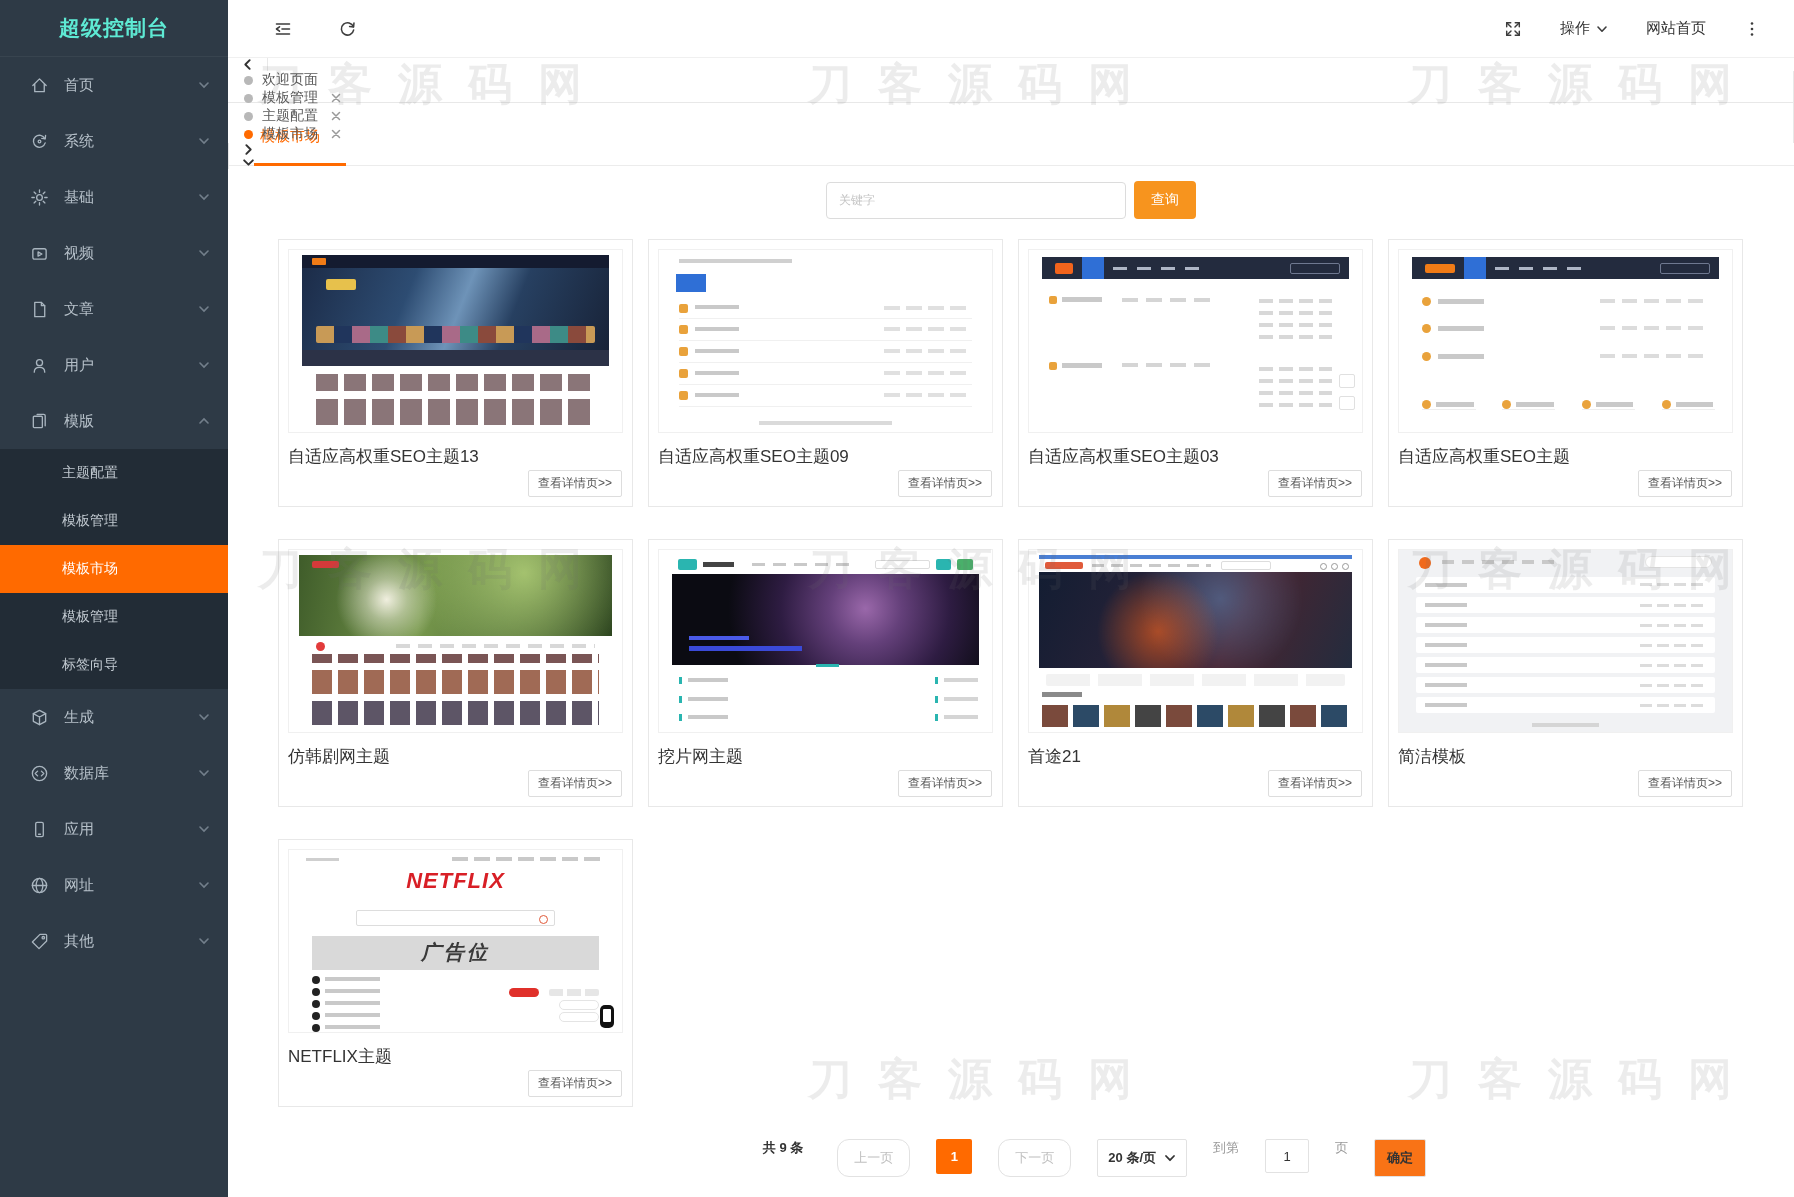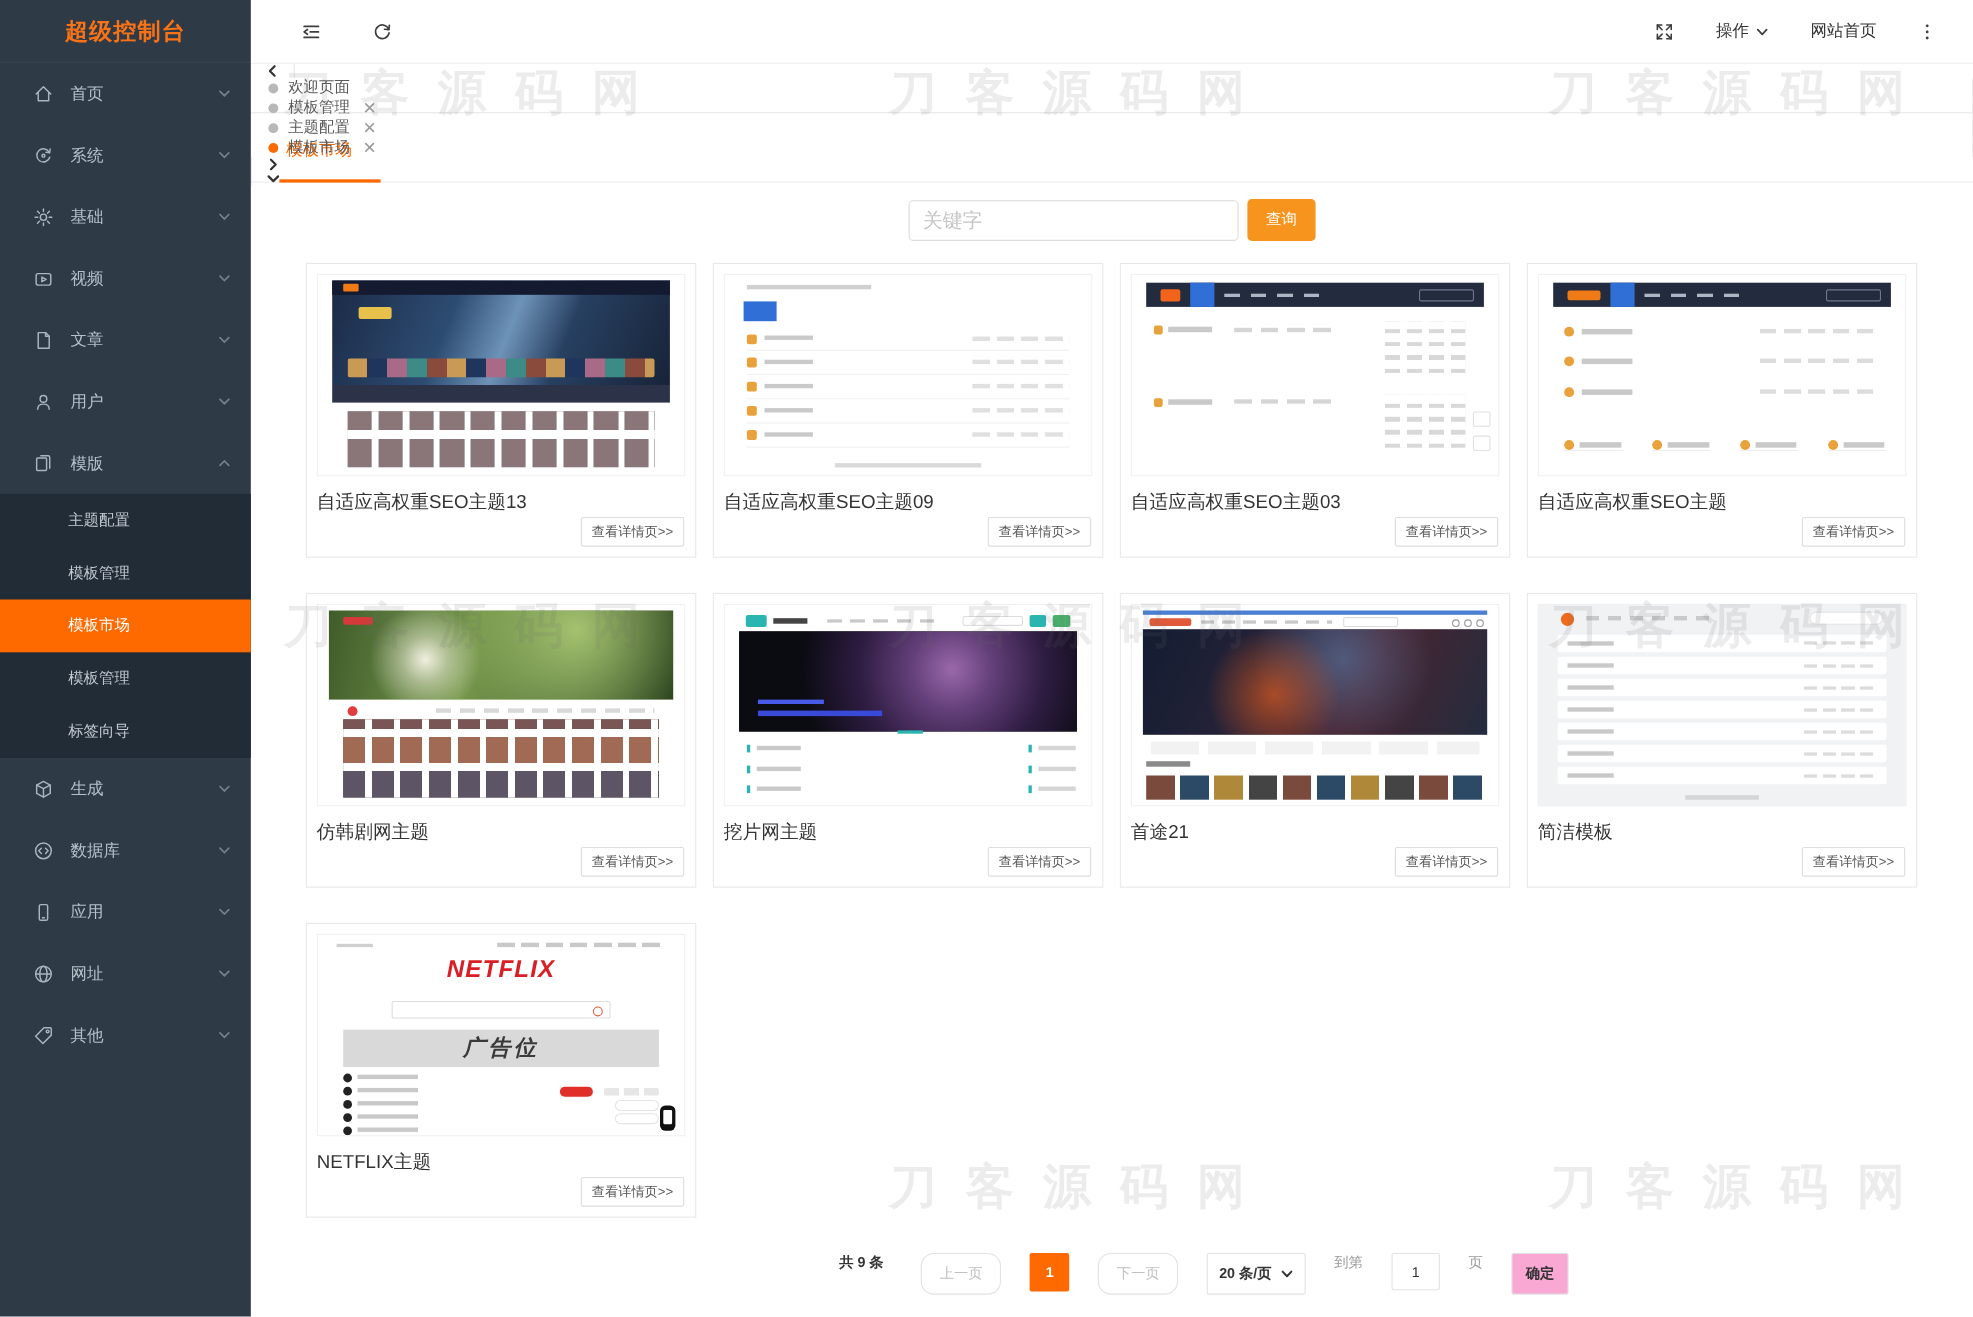--- a/index.html
+++ b/index.html
@@ -6,21 +6,21 @@
   html,body { width:1794px; height:1197px; }
   body {
     position:relative; overflow:hidden; background:#fff;
     font-family:"Liberation Sans","DejaVu Sans",sans-serif; color:#333;
   }
   svg { display:block; }
 
   
   .sidebar { position:absolute; left:0; top:0; bottom:0; width:228px; background:#2e3a46; z-index:20; }
   .side-logo { height:57px; display:flex; align-items:center; justify-content:center;
-    color:#f97316; font-size:21px; font-weight:700; letter-spacing:1px;
+    color:#5eead4; font-size:21px; font-weight:700; letter-spacing:1px;
     border-bottom:1px solid rgba(255,255,255,.05); }
   .side-item { height:56px; display:flex; align-items:center; padding:0 18px 0 30px;
     color:#b6c0c9; font-size:15px; cursor:pointer; }
   .side-item .ic { width:19px; height:19px; margin-right:15px; flex:none; }
   .side-item .ic svg { stroke:#a9b5bf; fill:none; stroke-width:1.4; stroke-linecap:round; stroke-linejoin:round; }
   .chev { margin-left:auto; width:12px; height:12px; opacity:.75; }
   .chev svg { stroke:#8a97a3; fill:none; stroke-width:1.6; stroke-linecap:round; }
   .chev.up { transform:rotate(180deg); }
   .submenu { background:#222c36; }
   .sub-item { height:48px; display:flex; align-items:center; padding-left:62px;
@@ -52,21 +52,21 @@
   .tab-spacer { flex:1; }
 
   
   .content { position:absolute; left:228px; right:0; top:104px; bottom:0; background:#fff; }
   .inner-tabs { height:62px; border-bottom:1px solid #ececec; padding-left:26px;
     display:flex; align-items:flex-end; }
   .inner-tab { padding:0 26px 17px 6px; color:#ff6a00; font-size:15px;
     border-bottom:3px solid #ff6a00; margin-bottom:-1px; cursor:pointer; }
   .search-row { display:flex; justify-content:center; align-items:center; margin-top:15px; }
   .search-input { width:300px; height:37px; border:1px solid #dcdcdc; border-radius:4px;
-    padding:0 12px; font-size:18px; color:#333; outline:none; }
+    padding:0 12px; font-size:12px; color:#333; outline:none; }
   .search-input::placeholder { color:#c4c4c4; }
   .query-btn { width:62px; height:38px; margin-left:8px; background:#f7941e; color:#fff;
     border:none; border-radius:4px; font-size:14px; cursor:pointer; }
 
   .grid { padding:20px 0 0 50px; }
   .card-row { display:flex; gap:15px; margin-bottom:32px; }
   .card { width:355px; height:268px; border:1px solid #e8e8e8; background:#fff;
     padding:9px; position:relative; }
   .card-title { margin-top:12px; font-size:17px; color:#333; }
   .card-btn { position:absolute; right:10px; bottom:9px; border:1px solid #ddd; background:#fff;
@@ -78,21 +78,21 @@
   .pg-total { font-weight:700; margin-right:8px; }
   .pg-btn { border:1px solid #e2e2e2; background:#fff; color:#c0c0c0; padding:9px 16px; border-radius:12px; cursor:default; }
   .pg-cur { background:#ff6a00; color:#fff; width:36px; height:35px; display:flex; align-items:center;
     justify-content:center; border-radius:2px; font-weight:700; cursor:pointer; }
   .pg-size { border:1px solid #e2e2e2; padding:9px 10px; display:flex; align-items:center; gap:8px;
     font-weight:700; border-radius:2px; cursor:pointer; }
   .pg-size svg { stroke:#333; fill:none; stroke-width:1.8; stroke-linecap:round; stroke-linejoin:round; }
   .pg-dim { color:#9a9a9a; }
   .pg-input { width:44px; height:34px; border:1px solid #e2e2e2; text-align:center;
     border-radius:2px; font-size:13px; color:#333; outline:none; }
-  .pg-ok { border:1px solid #e2e2e2; background:#f9a8d4; padding:9px 12px; font-weight:700;
+  .pg-ok { border:1px solid #e2e2e2; background:#f97316; padding:9px 12px; font-weight:700;
     border-radius:2px; cursor:pointer; color:#333; }
 
   
   .wm-layer { position:absolute; left:228px; right:0; top:0; bottom:0; pointer-events:none; z-index:40; overflow:hidden; }
   .wm { position:absolute; font-size:44px; font-weight:700; letter-spacing:26px;
     color:rgba(110,110,110,.13); white-space:nowrap; }
 
   
   .thumb { position:relative; height:184px; background:#fff; border:1px solid #f0f0f0; overflow:hidden; }
   .thumb i, .thumb b { position:absolute; display:block; }

